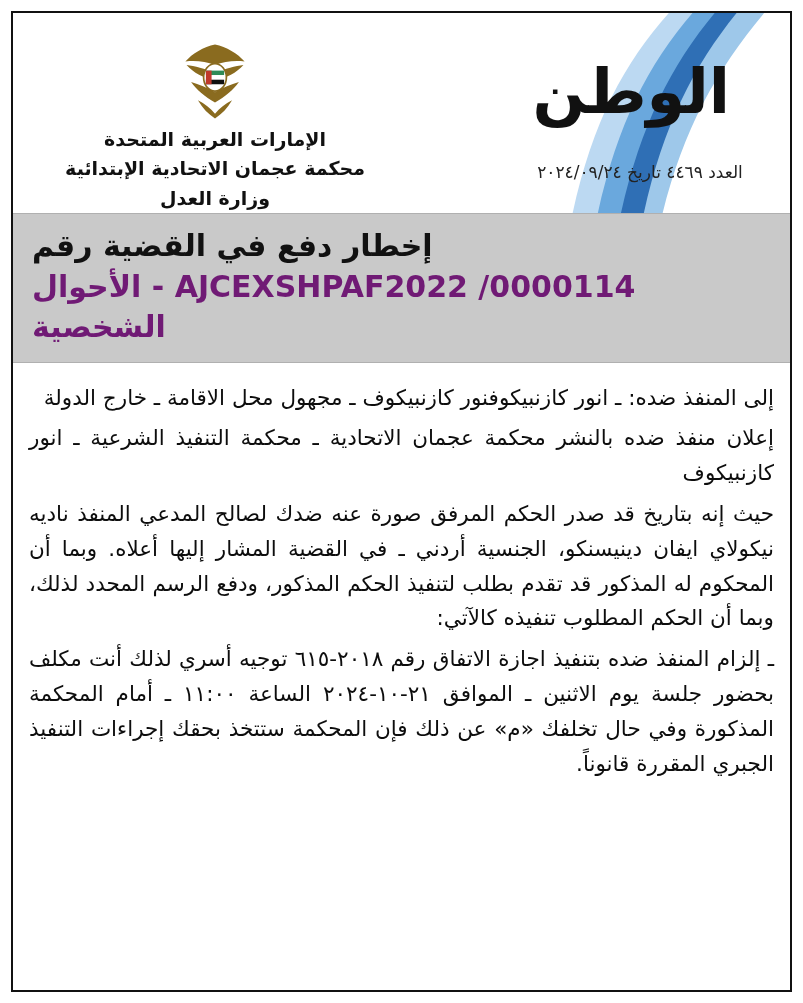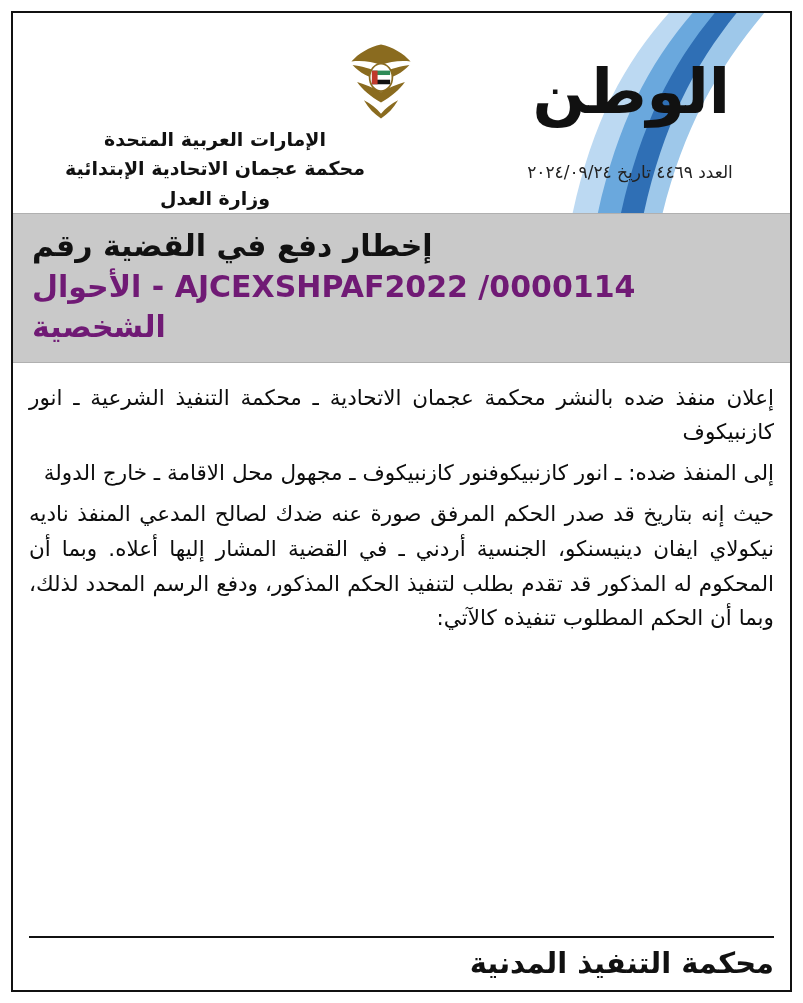--- a/index.html
+++ b/index.html
@@ -69,34 +69,35 @@
     font-size: 62px;
     font-weight: bold;
     color: #111111;
     letter-spacing: -1px;
     line-height: 1;
     z-index: 3;
     white-space: nowrap;
   }
   .issue-line {
     position: absolute;
-    right: 10px;
+    right: 0;
     top: 148px;
     width: 300px;
     text-align: center;
     font-size: 17px;
     color: #222222;
     line-height: 1.35;
     z-index: 3;
   }
   .masthead-right {
     position: relative;
     width: 52%;
     display: flex;
     flex-direction: column;
+    align-items: center;
     justify-content: flex-start;
     padding-top: 28px;
     box-sizing: border-box;
   }
   .emblem {
     width: 72px;
     height: 84px;
     margin-bottom: 4px;
   }
   .gov-lines {
@@ -220,24 +221,21 @@
 
     <div class="title-band">
       <div class="title-line-1">إخطار دفع في القضية رقم</div>
       <div class="title-line-2">
         <span class="case-no">AJCEXSHPAF2022 /0000114</span>
         <span>- الأحوال الشخصية</span>
       </div>
     </div>
 
     <div class="body-area">
+      <p class="para">إلى المنفذ ضده: ـ انور كازنبيكوفنور كازنبيكوف ـ مجهول محل الاقامة ـ خارج الدولة</p>
       <p class="para">إعلان منفذ ضده بالنشر محكمة عجمان الاتحادية ـ محكمة التنفيذ الشرعية ـ انور كازنبيكوف</p>
-      <p class="para">إلى المنفذ ضده: ـ انور كازنبيكوفنور كازنبيكوف ـ مجهول محل الاقامة ـ خارج الدولة</p>
       <p class="para">حيث إنه بتاريخ قد صدر الحكم المرفق صورة عنه ضدك لصالح المدعي المنفذ ناديه نيكولاي ايفان دينيسنكو، الجنسية أردني ـ في القضية المشار إليها أعلاه. وبما أن المحكوم له المذكور قد تقدم بطلب لتنفيذ الحكم المذكور، ودفع الرسم المحدد لذلك، وبما أن الحكم المطلوب تنفيذه كالآتي:</p>
+      <p class="para last-center">ـ إلزام المنفذ ضده بتنفيذ اجازة الاتفاق رقم ٢٠١٨-٦١٥ توجيه أسري لذلك أنت مكلف بحضور جلسة يوم الاثنين ـ الموافق ٢١-١٠-٢٠٢٤ الساعة ١١:٠٠ ـ أمام المحكمة المذكورة وفي حال تخلفك «م» عن ذلك فإن المحكمة ستتخذ بحقك إجراءات التنفيذ الجبري المقررة قانوناً.</p>
     </div>
 
-    <div class="footer">
-      <div class="footer-rule"></div>
-      <div class="footer-text">محكمة التنفيذ المدنية</div>
-    </div>
 
   </div>
 </div>
 
 </body></html>

